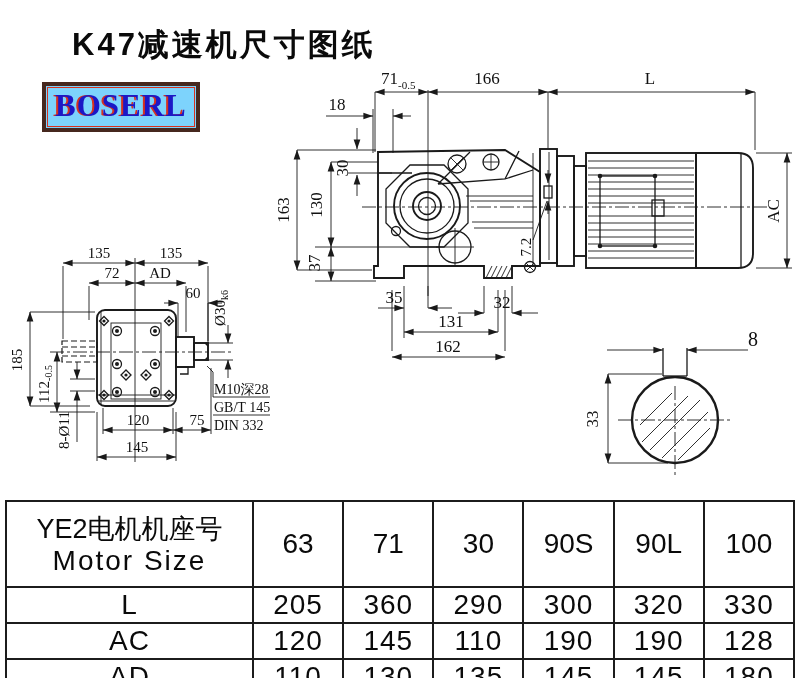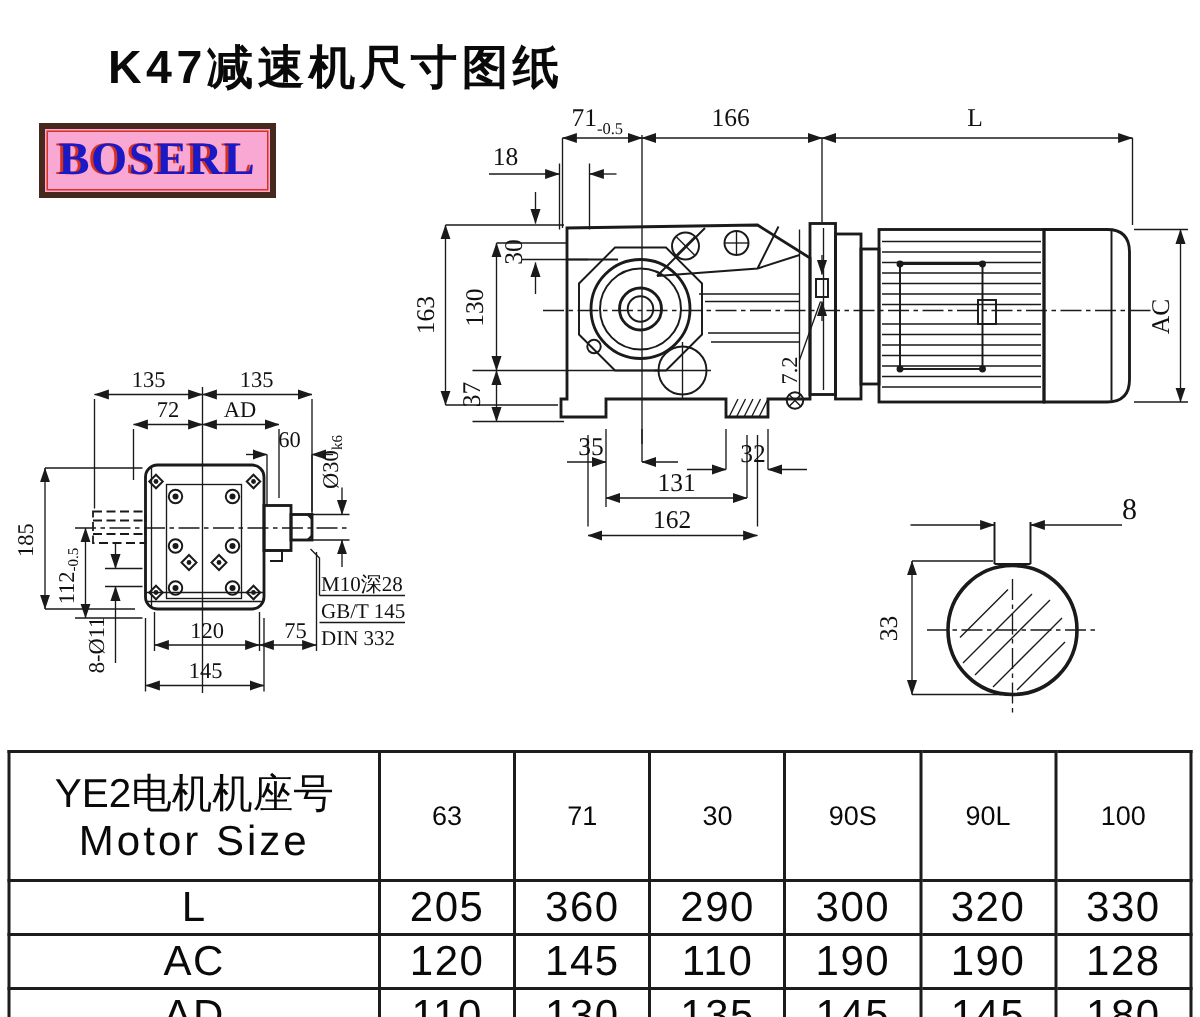--- a/index.html
+++ b/index.html
@@ -1,40 +1,40 @@
 <!DOCTYPE html>
 <html><head>
 <meta charset="utf-8">
 <style>
   html,body{margin:0;padding:0;}
   body{width:800px;height:678px;position:relative;background:#fff;overflow:hidden;
        font-family:"Liberation Sans",sans-serif;}
   .title{position:absolute;left:72px;top:12px;font-size:31px;font-weight:bold;
          color:#0a0a0a;letter-spacing:3px;font-family:"Liberation Sans",sans-serif;margin-top:12px;}
-  .logo{position:absolute;left:26px;top:82px;border:4px solid #46281e;background:#f9a8d4;padding:1px;}
+  .logo{position:absolute;left:42px;top:82px;border:4px solid #46281e;background:#7dd3fc;padding:1px;}
   .logo-inner{border:1px solid #d8321e;padding:0px 7px 2px 7px;}
   .logo-text{font-family:"Liberation Serif",serif;font-weight:bold;font-size:31px;
              color:#1b18c6;text-shadow:-2px 0 0 #d8321e;letter-spacing:1px;}
   svg{position:absolute;left:0;top:0;}
   svg text{font-family:"Liberation Serif",serif;fill:#111;}
   .ol{fill:none;stroke:#1a1a1a;stroke-width:1.9;stroke-linejoin:miter;}
   .m {fill:none;stroke:#1a1a1a;stroke-width:1.3;}
   .t {fill:none;stroke:#1a1a1a;stroke-width:0.9;}
   .cl{fill:none;stroke:#1a1a1a;stroke-width:0.9;stroke-dasharray:14 3 3 3;}
   .hid{fill:none;stroke:#1a1a1a;stroke-width:1.2;stroke-dasharray:6 3;}
   .dt{font-size:17px;}
   .dts{font-size:15px;}
   .nt{font-size:14px;font-family:"Liberation Serif",serif;}
   table.dim{position:absolute;left:5px;top:500px;width:790px;border-collapse:collapse;
             table-layout:fixed;text-align:center;color:#0a0a0a;}
   table.dim td{border:2px solid #1c1c1c;padding:0;}
   td.hcell{width:245px;}
   .hcn{font-size:27px;line-height:33px;}
   .hen{font-size:28px;letter-spacing:2px;line-height:30px;}
-  .colh{font-size:18px;}
+  .colh{font-size:28px;}
   .num{font-size:28px;letter-spacing:1px;}
   tr.hrow{height:86px;} tr.drow{height:36px;}
 </style>
 </head>
 <body>
 
 <div class="title">K47减速机尺寸图纸</div>
 
 <div class="logo">
   <div class="logo-inner">

